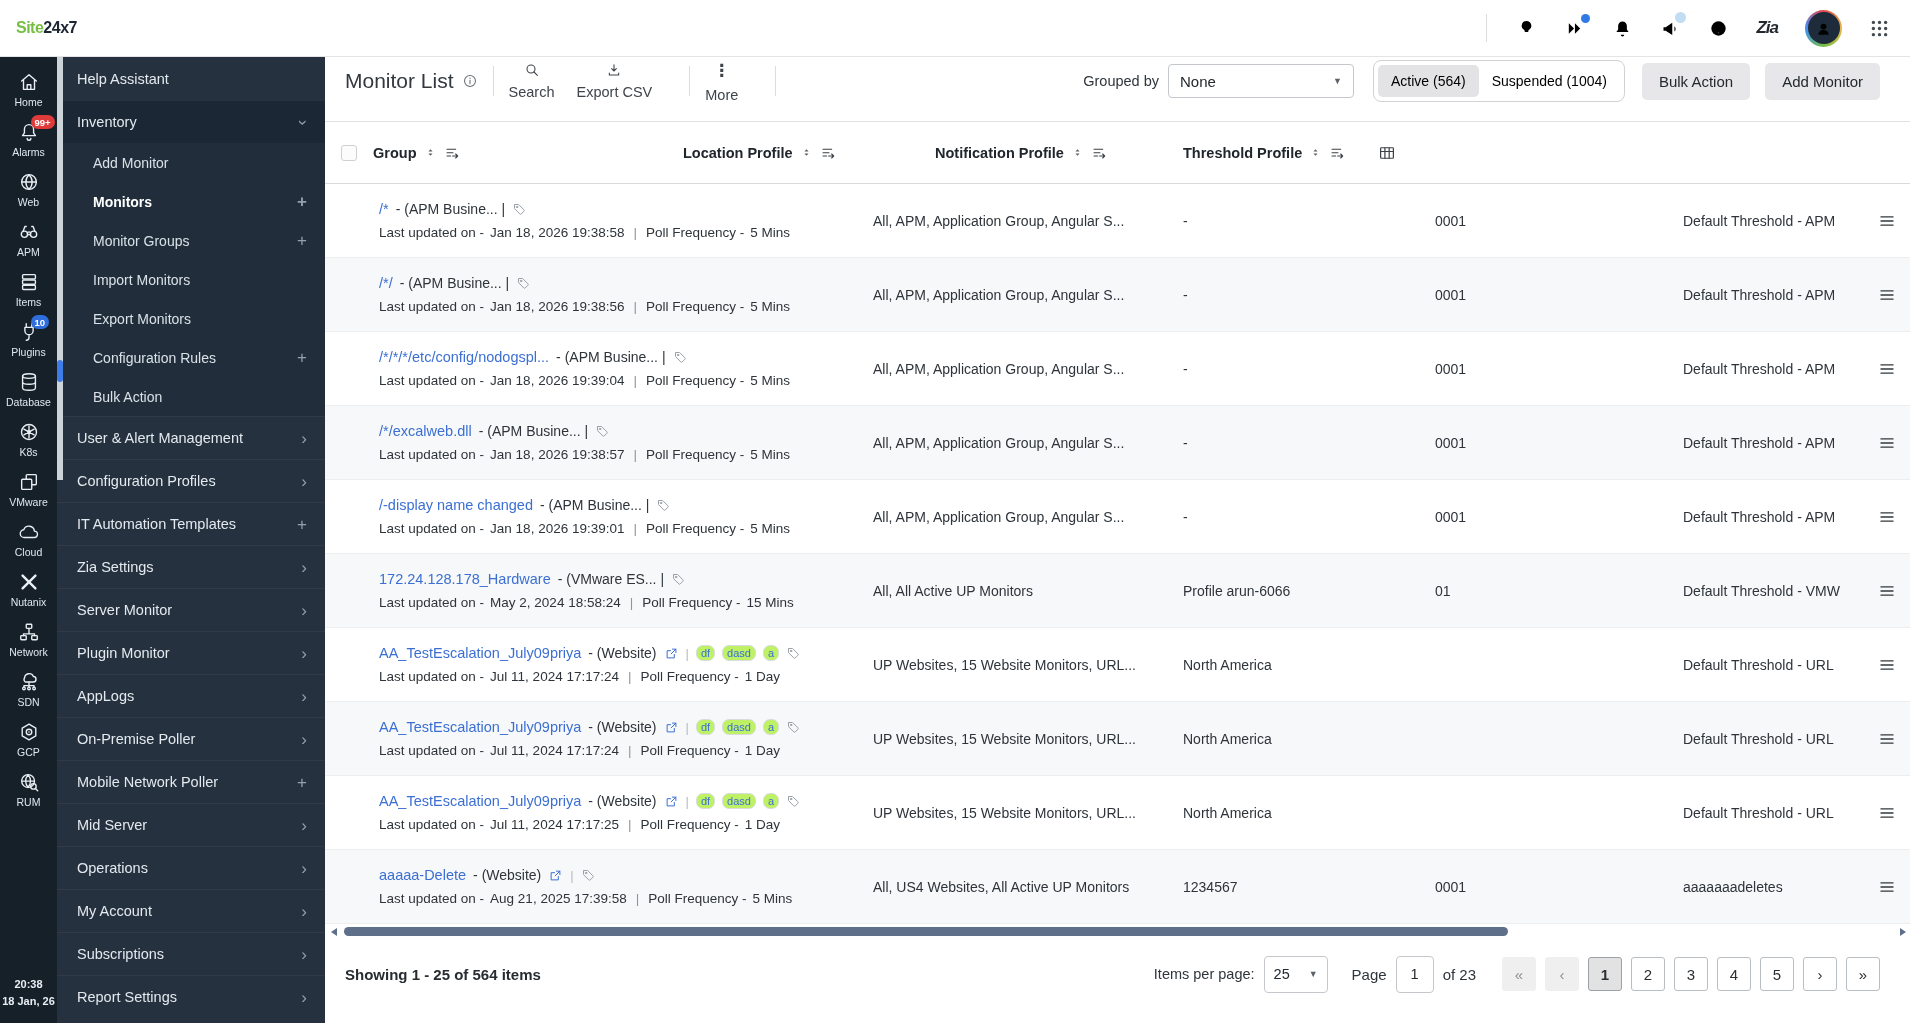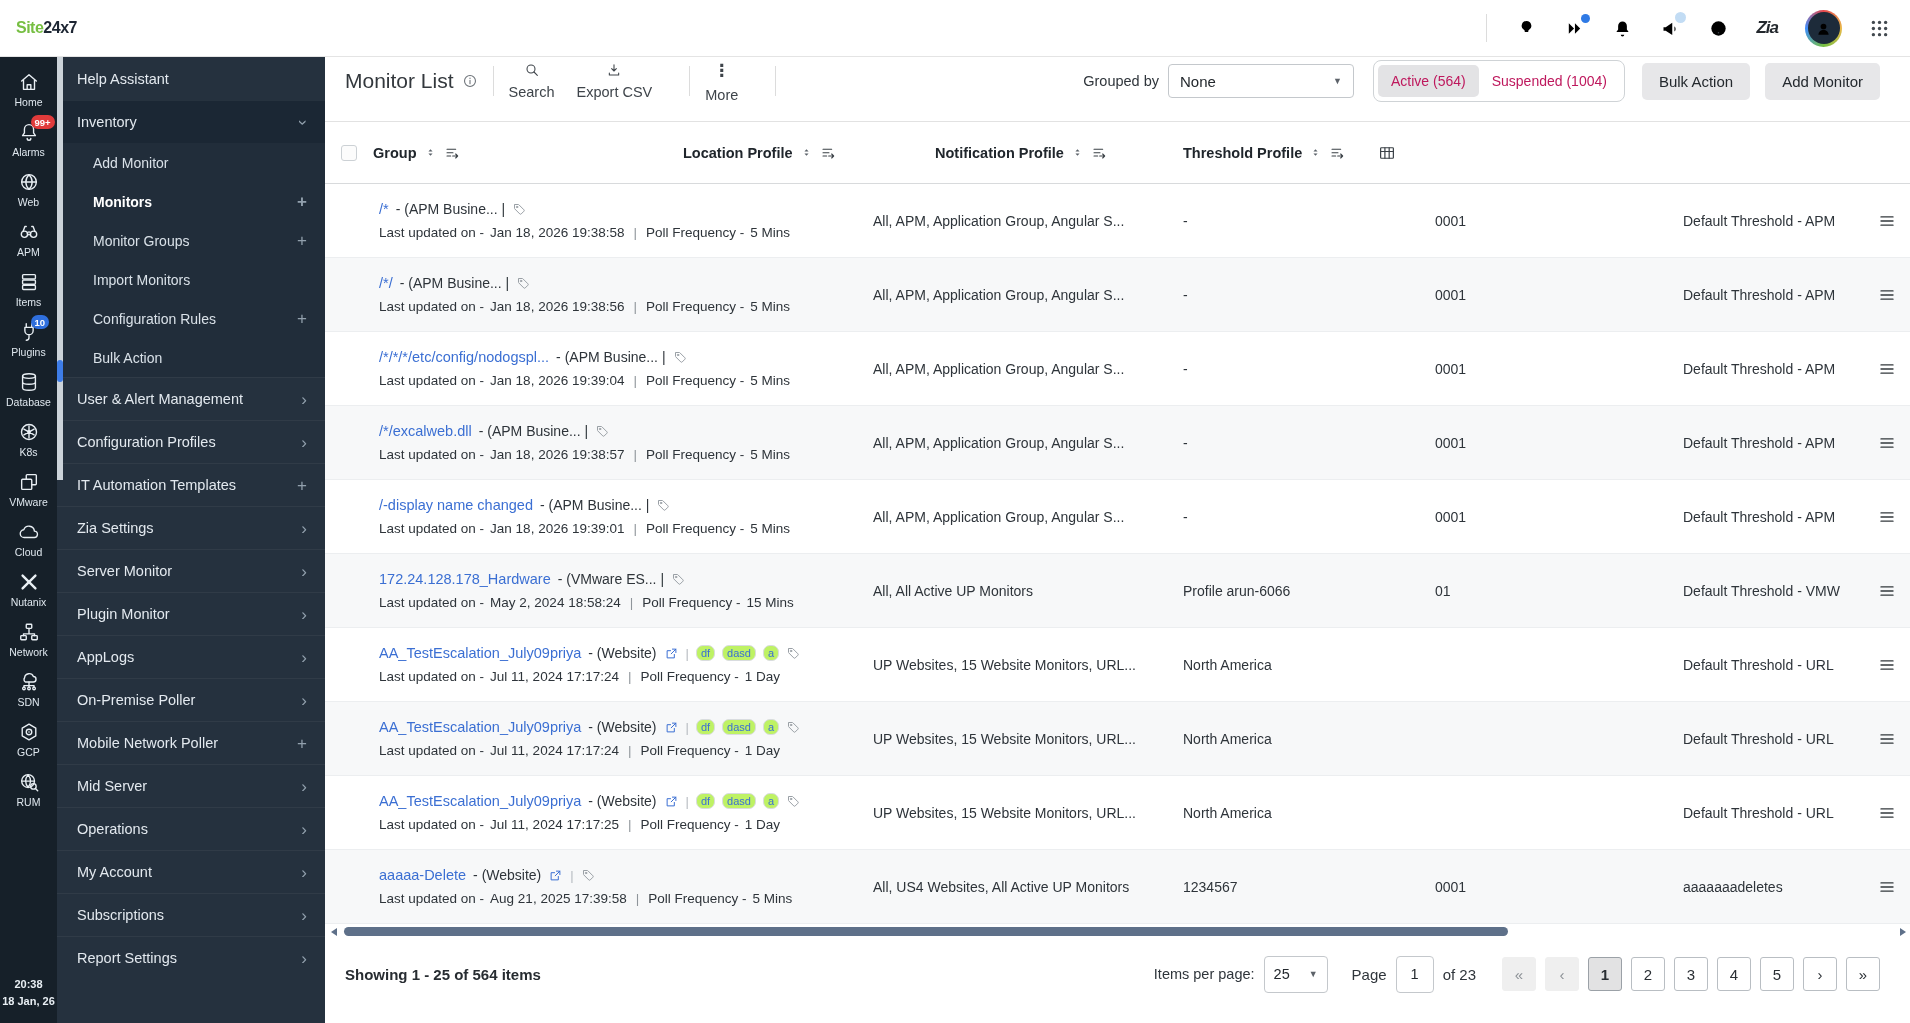--- a/index.html
+++ b/index.html
@@ -65,21 +65,21 @@
   .tb-sep { width:1px; height:30px; background:#dcdcdc; margin:0 15px; }
   .tb-action { display:flex; align-items:center; gap:6px; font-size:14.5px; color:#3e444a; cursor:pointer; margin-right:22px;flex-direction:column; }
   .tb-action:last-of-type { margin-right:0; }
   .tb-action svg { width:16px; height:16px; }
   .kebab { font-size:17px; font-weight:700; color:#3e444a; }
   .tb-right { margin-left:auto; display:flex; align-items:center; }
   .grouped-label { font-size:14.5px; color:#2f353b; margin-right:9px; }
   .gb-select { width:186px; height:34px; border:1px solid #c4c8cc; border-radius:4px; display:flex; align-items:center; padding:0 11px; font-size:15px; color:#23282d; cursor:pointer; background:#fff; }
   .caret { margin-left:auto; font-size:9px; color:#5c6269; }
   .toggle-wrap { border:1px solid #cfd3d6; border-radius:8px; padding:4px; display:flex; align-items:center; margin-left:19px; background:#fff; }
-  .toggle { font-size:14px; color:#be185d; padding:8px 13px; border-radius:5px; cursor:pointer; white-space:nowrap; }
+  .toggle { font-size:14px; color:#000000; padding:8px 13px; border-radius:5px; cursor:pointer; white-space:nowrap; }
   .toggle.on { background:#e3e3e5; }
   .btn { background:#e7e7e9; border:none; border-radius:5px; padding:10px 17px; font-size:15px; color:#24292e; font-family:inherit; cursor:pointer; white-space:nowrap; }
   .btn.bulk { margin-left:17px; }
   .btn.add { margin-left:15px; }
 
   
   .c-check { width:48px; flex:none; display:flex; justify-content:center; }
   .c-name { width:500px; flex:none; }
   .c-group { width:310px; flex:none; }
   .c-loc { width:252px; flex:none; }
@@ -511,20 +511,24 @@
         <div class="menu-item lvl1 inblock">
           <span class="mi-label">Monitor Groups</span>
           <span class="mi-right">+</span>
         </div>
 
         <div class="menu-item lvl1 inblock">
           <span class="mi-label">Import Monitors</span>
 
         </div>
 
+        <div class="menu-item lvl1 inblock">
+          <span class="mi-label">Export Monitors</span>
+
+        </div>
 
         <div class="menu-item lvl1 inblock">
           <span class="mi-label">Configuration Rules</span>
           <span class="mi-right">+</span>
         </div>
 
         <div class="menu-item lvl1 inblock">
           <span class="mi-label">Bulk Action</span>
 
         </div>

